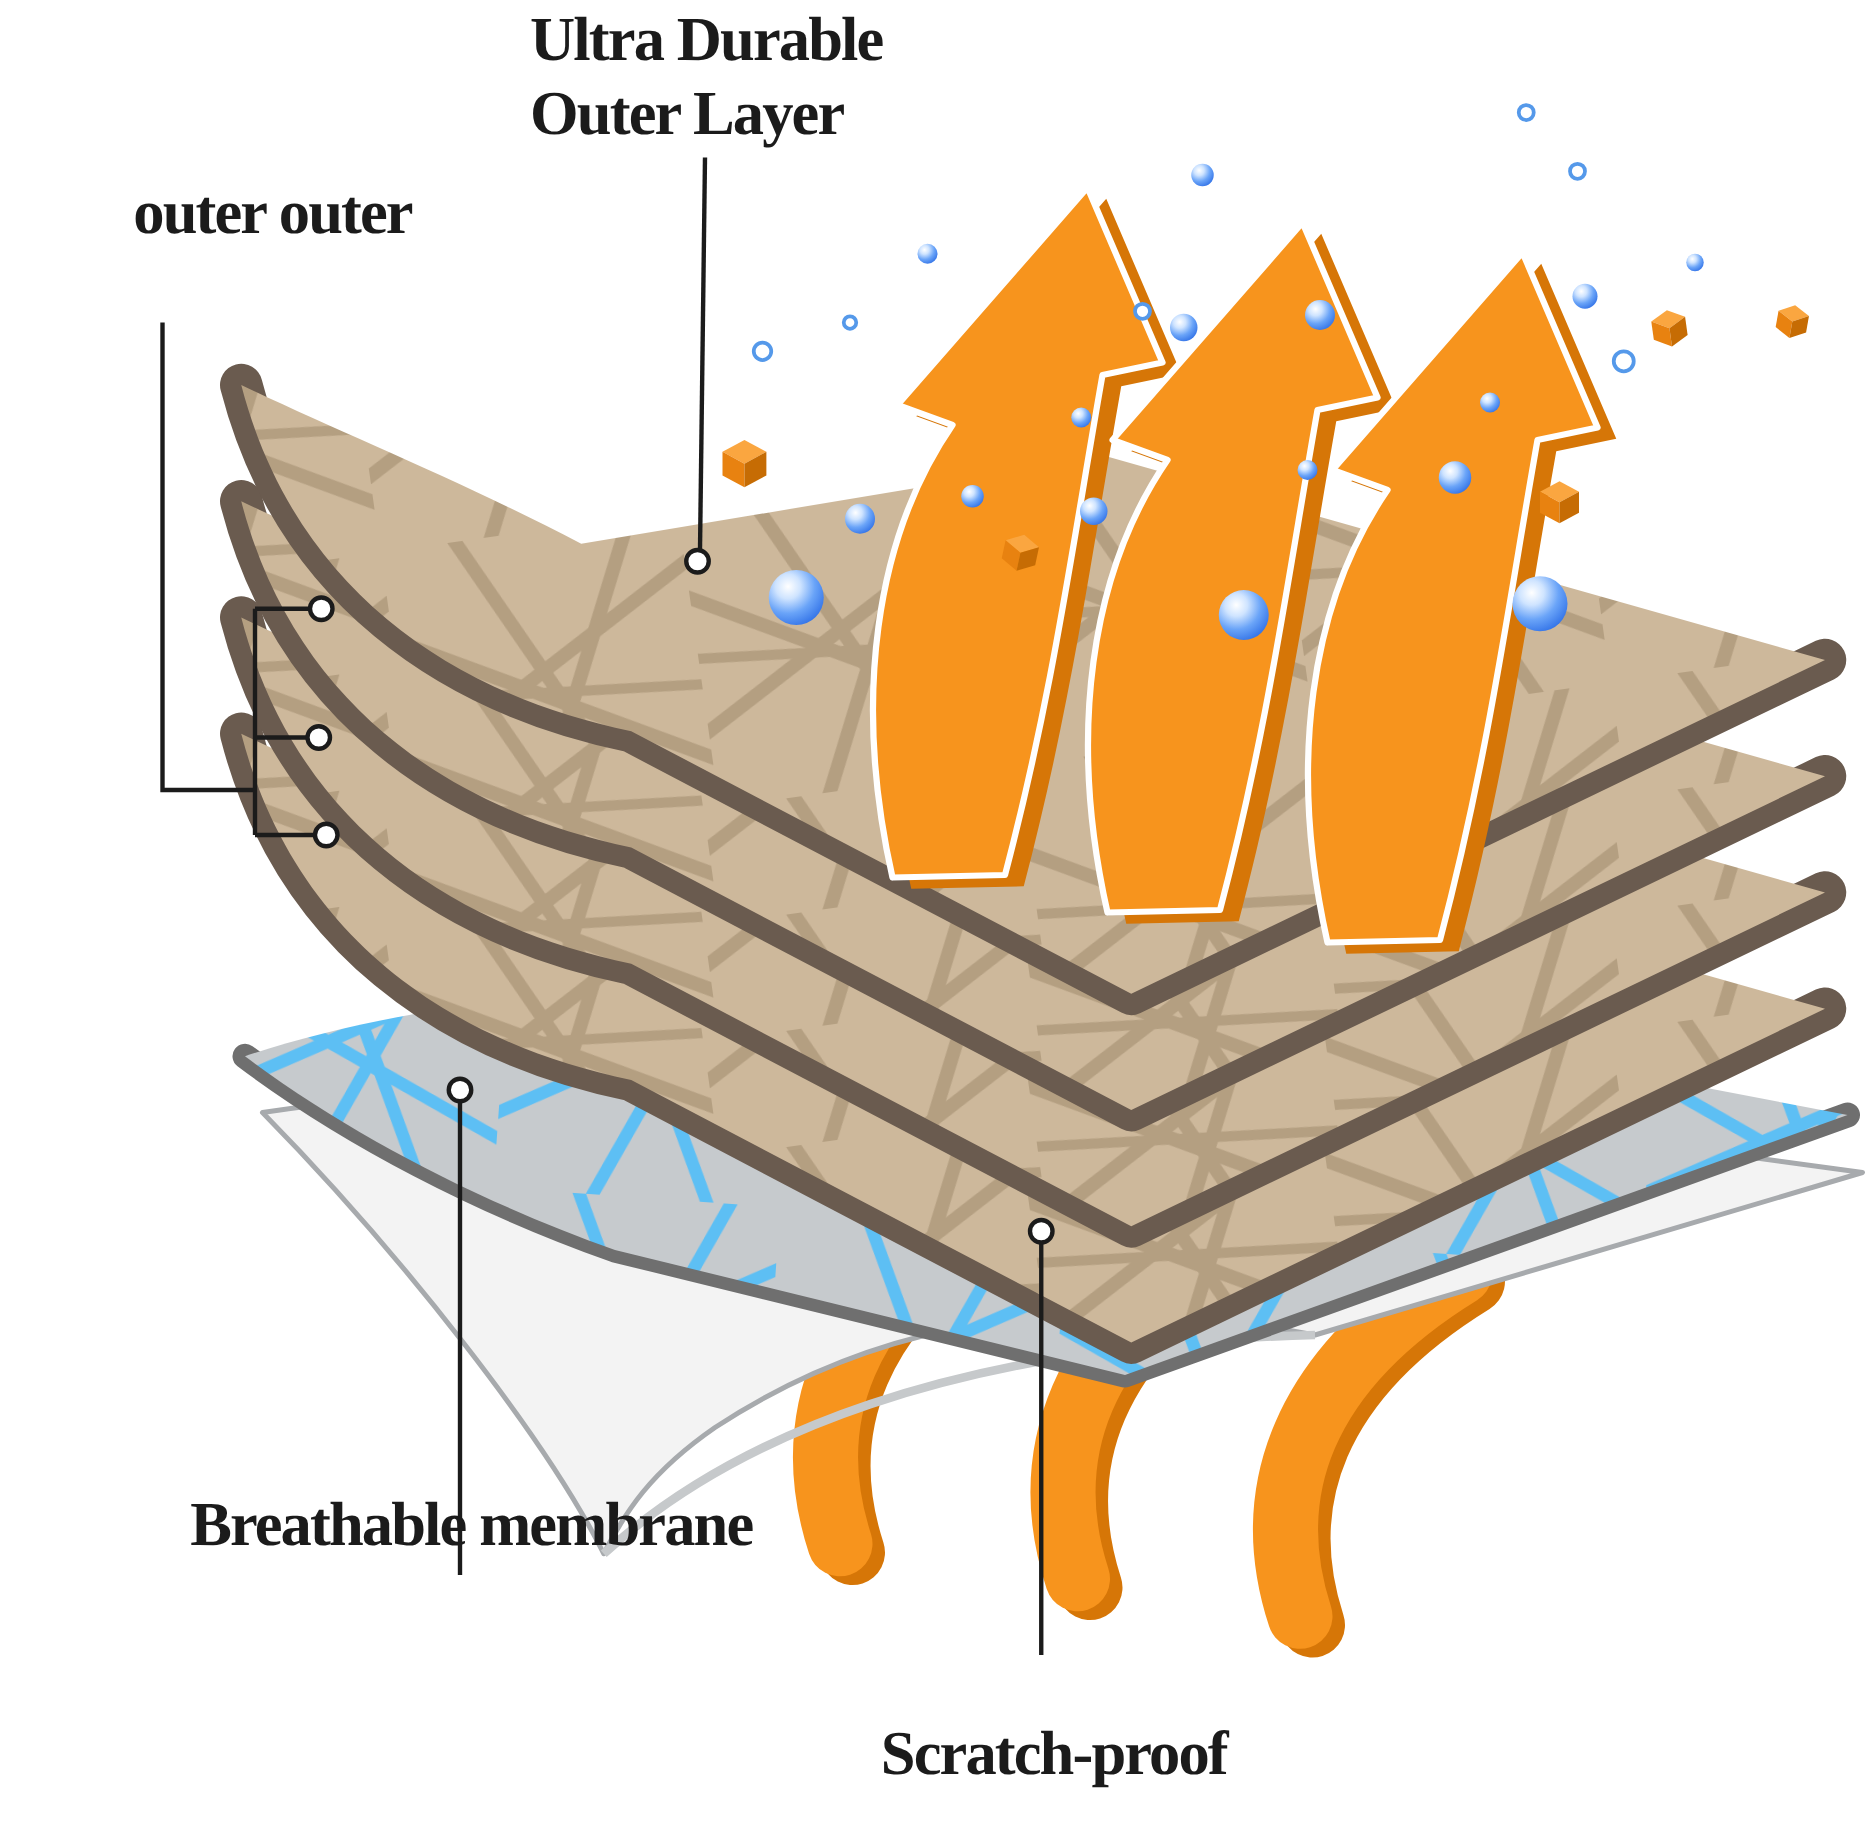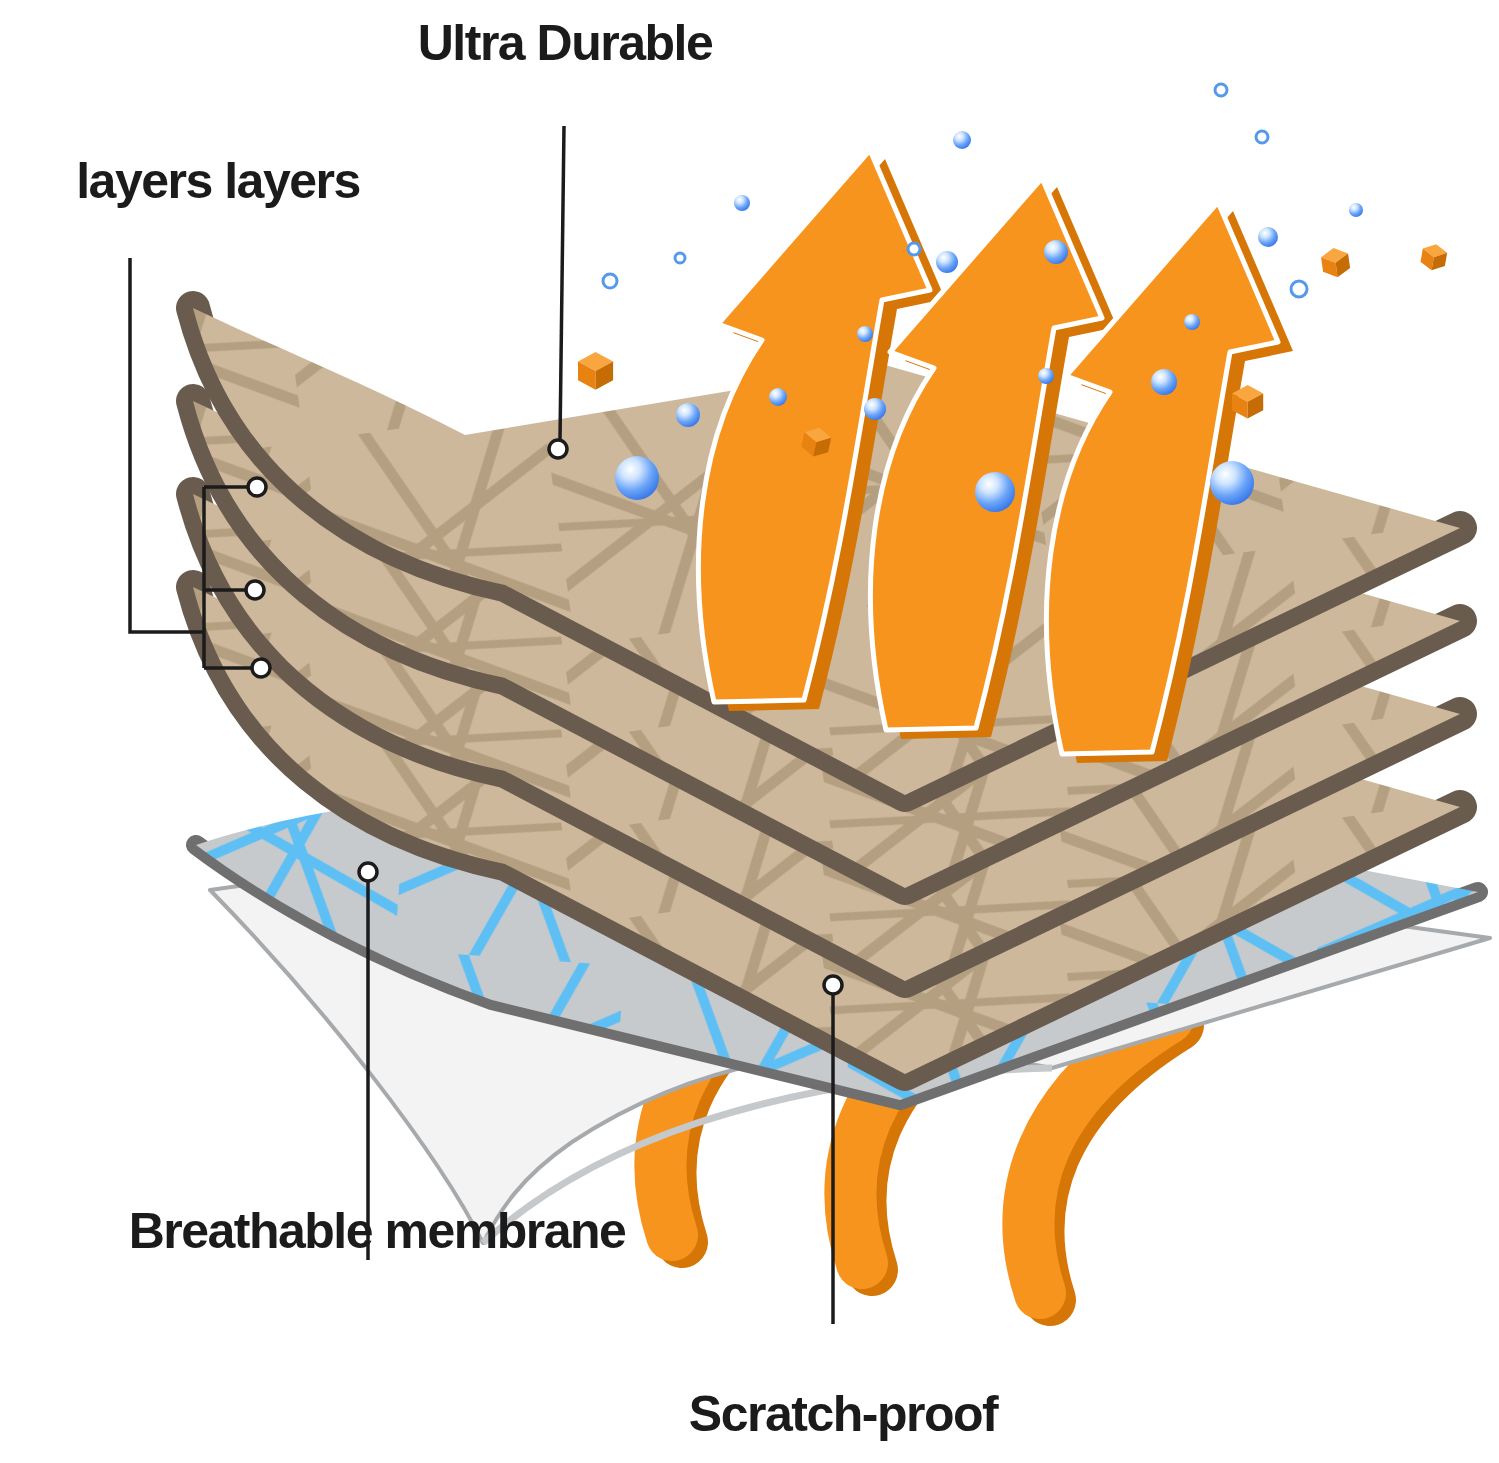--- a/index.html
+++ b/index.html
@@ -21,29 +21,28 @@
     position:relative;
     width:1499px;height:1463px;
     overflow:hidden;
     background:#ffffff;
     font-family:"DejaVu Sans",sans-serif;
   }
   .stage svg{position:absolute;left:0;top:0;}
   .label{
     position:absolute;
     transform:translateX(-50%);
-    font-family:Liberation Sans, sans-serif;
+    font-family:Liberation Serif, serif;
     font-weight:800;
     font-size:50px;
     line-height:1.18;
     letter-spacing:-1.5px;
     color:var(--text-color);
     text-align:left;
     white-space:nowrap;
-    margin-top:12px;
   }
   .label .ln{display:block;}
 </style>
 </head>
 <body>
 
 <div class="stage">
 
 <svg width="1499" height="1463" viewBox="0 0 1499 1463">
   <defs>
@@ -181,24 +180,25 @@
     <path d="M 368,1260 L 368,882"></path>
     <circle cx="368" cy="872" r="9" fill="#ffffff"></circle>
 
     <path d="M 833,1324 L 833,995"></path>
     <circle cx="833" cy="985" r="9" fill="#ffffff"></circle>
   </g>
 </svg>
 
 <div class="label" style="left:565px;top:2px">
   <span class="ln">Ultra Durable</span>
+  <span class="ln">Outer Layer</span>
 </div>
 
 <div class="label" style="left:218px;top:140px">
-  <span class="ln">layers layers</span>
+  <span class="ln">outer outer</span>
 </div>
 
 <div class="label" style="left:377px;top:1190px">
   <span class="ln">Breathable membrane</span>
 </div>
 
 <div class="label" style="left:843px;top:1373px">
   <span class="ln">Scratch-proof</span>
 </div>
 

